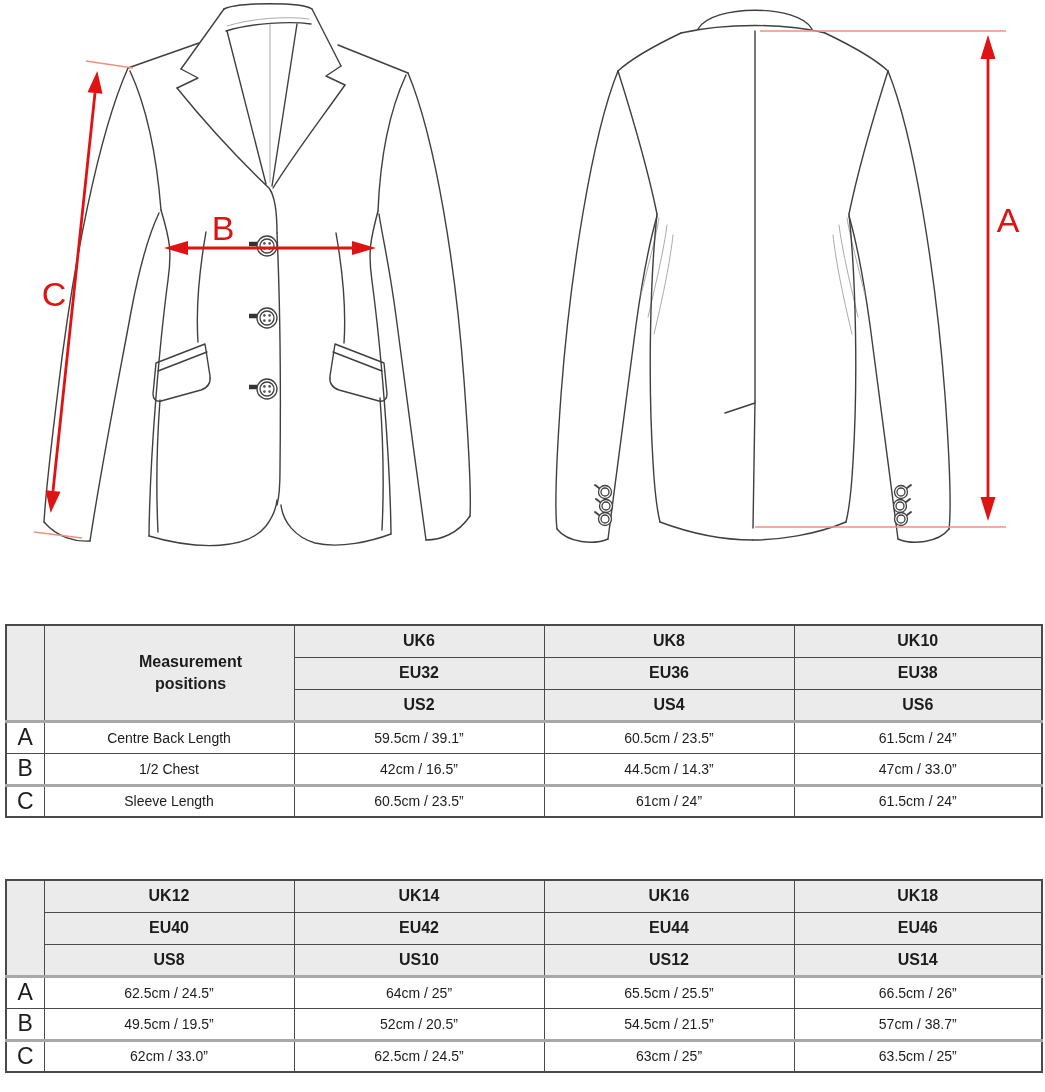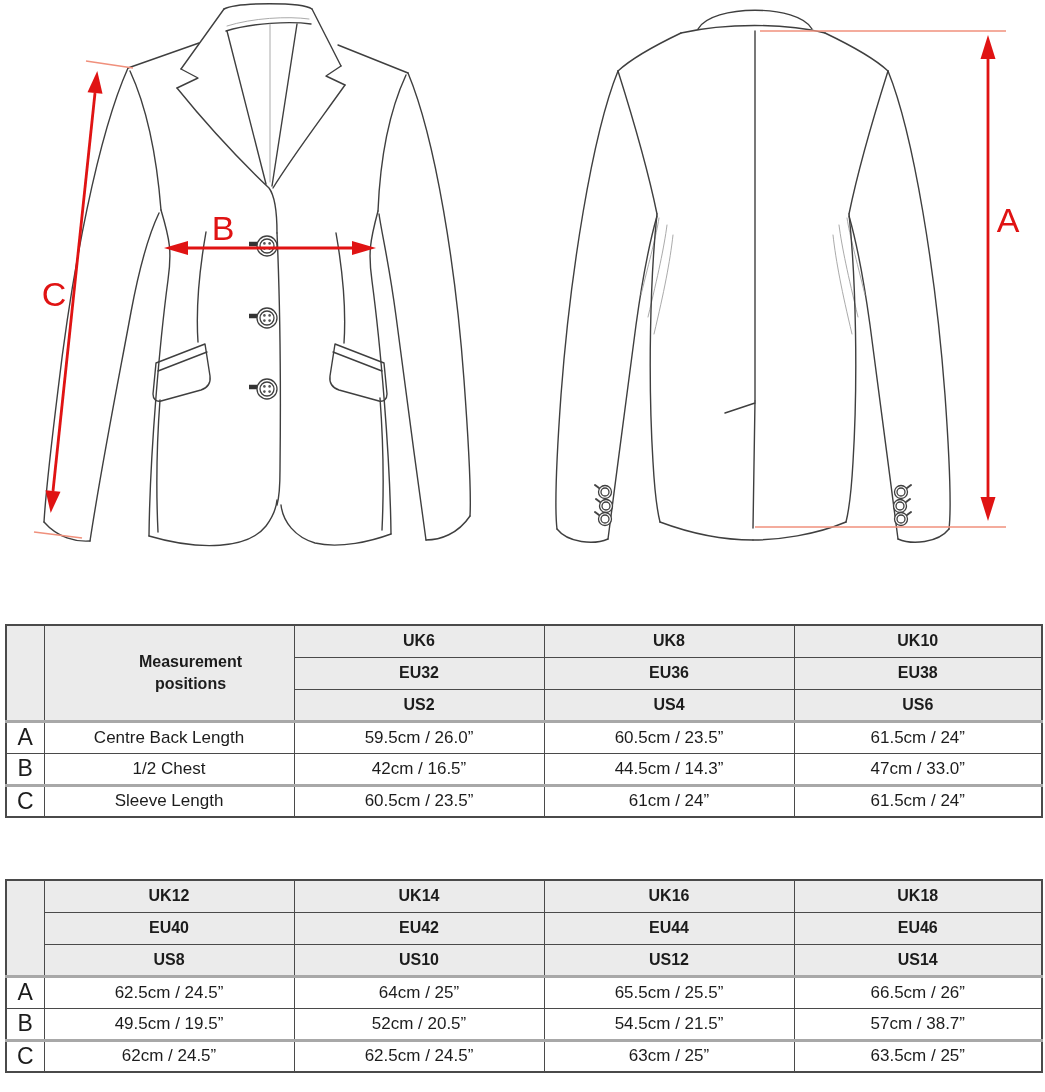--- a/index.html
+++ b/index.html
@@ -27,21 +27,21 @@
   .red-fill{fill:var(--arrowRed);stroke:none;}
   .red-label{fill:var(--arrowRed);font-family:"Liberation Sans",sans-serif;font-size:34px;text-anchor:middle;}
 
   table.size-table{position:absolute;left:5px;border-collapse:collapse;table-layout:fixed;
     background:#fff;color:var(--textDark);border:2px solid var(--tableBorderDark);}
   #size-table-1{top:624px;}
   #size-table-2{top:879px;}
   .size-table th,.size-table td{border:1px solid var(--tableBorderDark);text-align:center;
     vertical-align:middle;padding:0;overflow:hidden;}
   .size-table th{background:var(--tableHeaderBg);font-weight:bold;font-size:16px;}
-  .size-table td{font-size:17px;font-weight:normal;}
+  .size-table td{font-size:14px;font-weight:normal;}
   .size-table tr{height:32px;}
   .size-table td.letter-cell{font-size:23px;}
   .size-table th.mp-cell{white-space:pre-line;line-height:1.35;padding-left:43px;}
   .size-table tr.gray-sep td{border-top:3px solid var(--tableSeparatorGray);}
 </style>
 </head>
 <body>
 
 <div class="page">
 
@@ -225,21 +225,21 @@
       <th>EU38</th>
     </tr>
     <tr>
       <th>US2</th>
       <th>US4</th>
       <th>US6</th>
     </tr>
     <tr class="gray-sep">
       <td class="letter-cell">A</td>
       <td>Centre Back Length</td>
-      <td>59.5cm / 26.0”</td>
+      <td>59.5cm / 39.1”</td>
       <td>60.5cm / 23.5”</td>
       <td>61.5cm / 24”</td>
     </tr>
     <tr>
       <td class="letter-cell">B</td>
       <td>1/2 Chest</td>
       <td>42cm / 16.5”</td>
       <td>44.5cm / 14.3”</td>
       <td>47cm / 33.0”</td>
     </tr>
@@ -290,21 +290,21 @@
     </tr>
     <tr>
       <td class="letter-cell">B</td>
       <td>49.5cm / 19.5”</td>
       <td>52cm / 20.5”</td>
       <td>54.5cm / 21.5”</td>
       <td>57cm / 38.7”</td>
     </tr>
     <tr class="gray-sep">
       <td class="letter-cell">C</td>
-      <td>62cm / 24.5”</td>
+      <td>62cm / 33.0”</td>
       <td>62.5cm / 24.5”</td>
       <td>63cm / 25”</td>
       <td>63.5cm / 25”</td>
     </tr>
   </tbody>
     </table>
 
 </div>
 
 </body></html>

